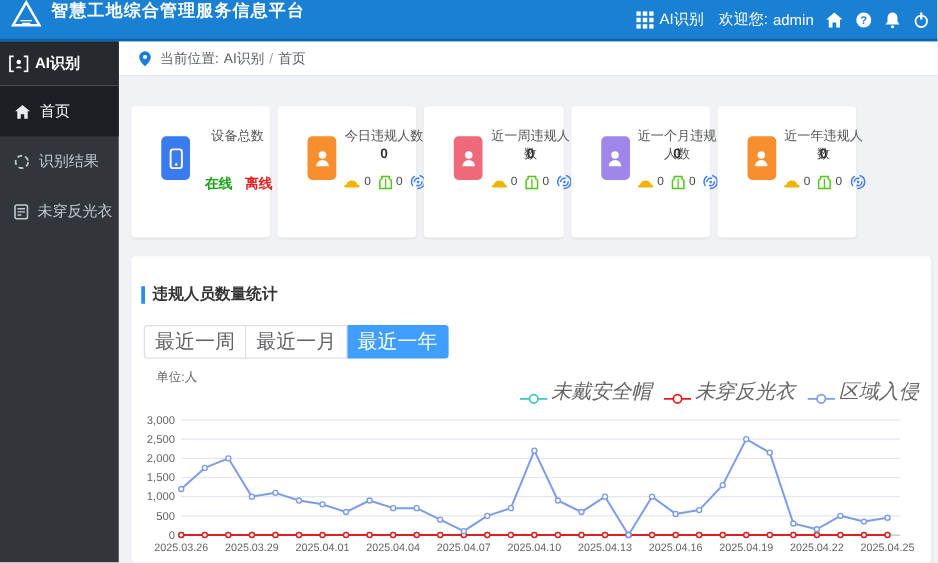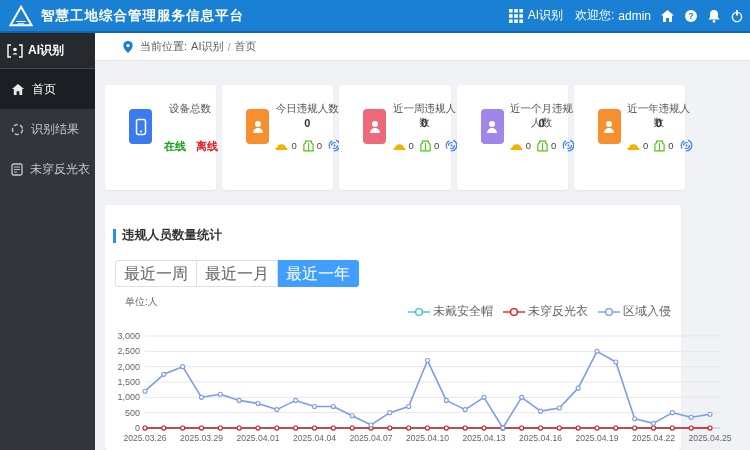--- a/index.html
+++ b/index.html
@@ -1,68 +1,68 @@
 <!DOCTYPE html>
 <html><head>
 <meta charset="utf-8">
 <style>
   * { margin:0; padding:0; box-sizing:border-box; }
   html,body { width:750px; height:450px; }
   body { font-family:"Liberation Sans","DejaVu Sans",sans-serif; background:#f0f2f5; }
   .screen { position:relative; width:750px; height:450px; overflow:hidden; background:#f0f2f5; }
 
   
-  .header { position:absolute; left:0; top:0; width:750px; height:33px; background:#1980d4; border-bottom:2px solid #1365ab; display:flex; align-items:center; z-index:30; }
+  .header { position:absolute; left:0; top:0; width:750px; height:33px; background:#1980d4; border-bottom:2px solid #1365ab; display:flex; align-items:flex-start; z-index:30; }
   .logo { margin-left:9px; display:flex; align-items:center; }
   .header-title { color:#fff; font-size:13.5px; font-weight:bold; margin-left:8px; letter-spacing:1px; }
   .header-right { position:absolute; right:6px; top:0; height:31px; display:flex; align-items:center; color:#fff; }
   .hr-item { display:flex; align-items:center; margin-left:9px; cursor:pointer; }
   .hr-appname { font-size:12px; margin-left:5px; }
   .hr-welcome { font-size:12px; margin-left:12px; }
   .hr-user { font-size:12px; margin-left:4px; }
   .hicon { display:inline-flex; }
 
   
   .sidebar { position:absolute; left:0; top:33px; width:95px; height:417px; background:#32363b; z-index:20; }
   .sidebar-head { height:36px; background:#26292e; border-bottom:1px solid #44494f; display:flex; align-items:center; padding-left:7px; color:#fff; font-size:12px; font-weight:bold; }
   .sidebar-head .txt { margin-left:5px; }
   .menu-item { height:40px; display:flex; align-items:center; padding-left:11px; color:#c3c8d0; font-size:12px; cursor:pointer; }
   .menu-item .txt { margin-left:7px; }
   .menu-item.active { background:#1b1e22; color:#fff; }
 
   
-  .breadcrumb { position:absolute; left:95px; top:33px; width:655px; height:28px; background:#fff; border-bottom:1px solid #e4e7ea; display:flex; align-items:center; padding-left:27px; font-size:11px; color:#5a5f66; z-index:10; }
+  .breadcrumb { position:absolute; left:95px; top:33px; width:655px; height:28px; background:#fff; border-bottom:1px solid #e4e7ea; display:flex; align-items:center; padding-left:15px; font-size:11px; color:#5a5f66; z-index:10; }
   .breadcrumb .bc-txt { margin-left:6px; }
   .breadcrumb .crumb { margin-left:4px; color:#5a5f66; }
   .breadcrumb .sep { margin-left:4px; color:#9aa0a6; }
 
   
   .cards-row { position:absolute; left:105px; top:85px; width:580px; height:105px; display:flex; gap:6px; }
   .card { flex:1; background:#fff; border-radius:3px; position:relative; box-shadow:0 1px 2px rgba(0,0,0,0.06); }
   .card-icon { position:absolute; left:24px; top:24px; width:23px; height:35px; border-radius:4px; display:flex; align-items:center; justify-content:center; }
   .card-title { position:absolute; left:50px; top:17px; width:70px; text-align:center; font-size:10.5px; color:#555; }
   .card-value { position:absolute; left:50px; top:32px; width:70px; text-align:center; font-size:11px; font-weight:bold; color:#333; }
   .card-mini { position:absolute; left:50px; top:54px; width:72px; display:flex; align-items:center; justify-content:center; gap:3px; }
   .mini-num { font-size:9.5px; color:#444; margin-right:3px; }
   .onoff-row { position:absolute; left:50px; top:54px; width:72px; text-align:center; font-size:11px; font-weight:bold; }
   .online { color:#18a318; }
   .offline { color:#e02020; margin-left:7px; }
 
   
-  .panel { position:absolute; left:105px; top:205px; width:576px; height:245px; background:#fff; border-radius:3px; box-shadow:0 1px 2px rgba(0,0,0,0.06); }
+  .panel { position:absolute; left:105px; top:205px; width:640px; height:245px; background:#fff; border-radius:3px; box-shadow:0 1px 2px rgba(0,0,0,0.06); }
   .panel-title-row { position:absolute; left:8px; top:22px; display:flex; align-items:center; }
   .panel-title-bar { width:3px; height:14px; background:#2d8cf0; }
   .panel-title { margin-left:6px; font-size:12.5px; font-weight:bold; color:#333; }
   .tabs { position:absolute; left:10px; top:55px; display:flex; }
   .tab { min-width:62px; height:27px; line-height:25px; text-align:center; font-size:16px; color:#606266; background:#fff; border:1px solid #dcdfe6; border-left-width:0; padding:0 8px; cursor:pointer; }
   .tab:first-child { border-left-width:1px; border-radius:3px 0 0 3px; }
   .tab:last-child { border-radius:0 3px 3px 0; }
   .tab.active { background:#409eff; border-color:#409eff; color:#fff; }
   .legend { position:absolute; right:10px; top:98px; display:flex; align-items:center; gap:10px; }
-  .legend-item { display:flex; align-items:center; font-size:12px; color:#666; cursor:pointer; }
+  .legend-item { display:flex; align-items:flex-end; font-size:16px; color:#666; cursor:pointer;font-style:italic; }
   .legend-item .lmark { margin-right:3px; display:inline-flex; }
   .unit-label { position:absolute; left:20px; top:90px; font-size:10px; color:#666; }
   .chart-wrap { position:absolute; left:10px; top:115px; }
 </style>
 </head>
 <body>
 
 <div class="screen">
 
   <div class="header">

